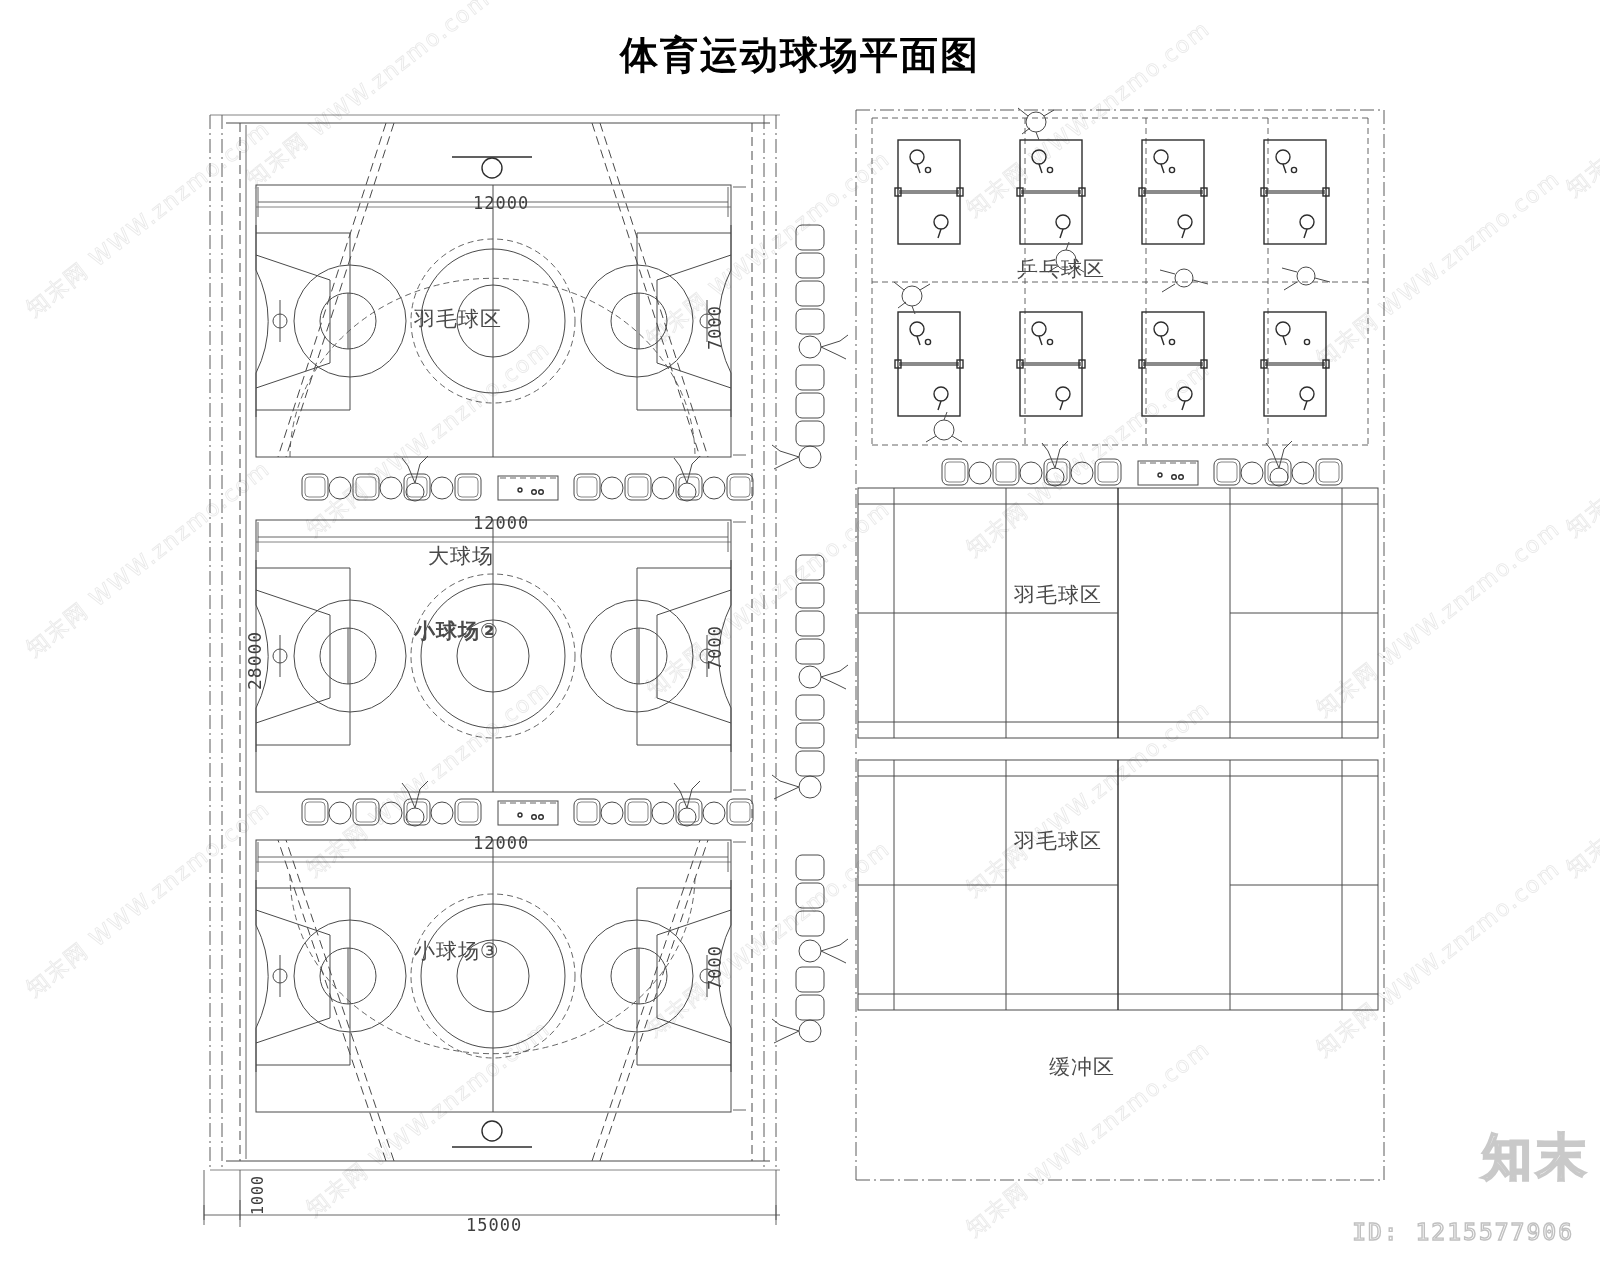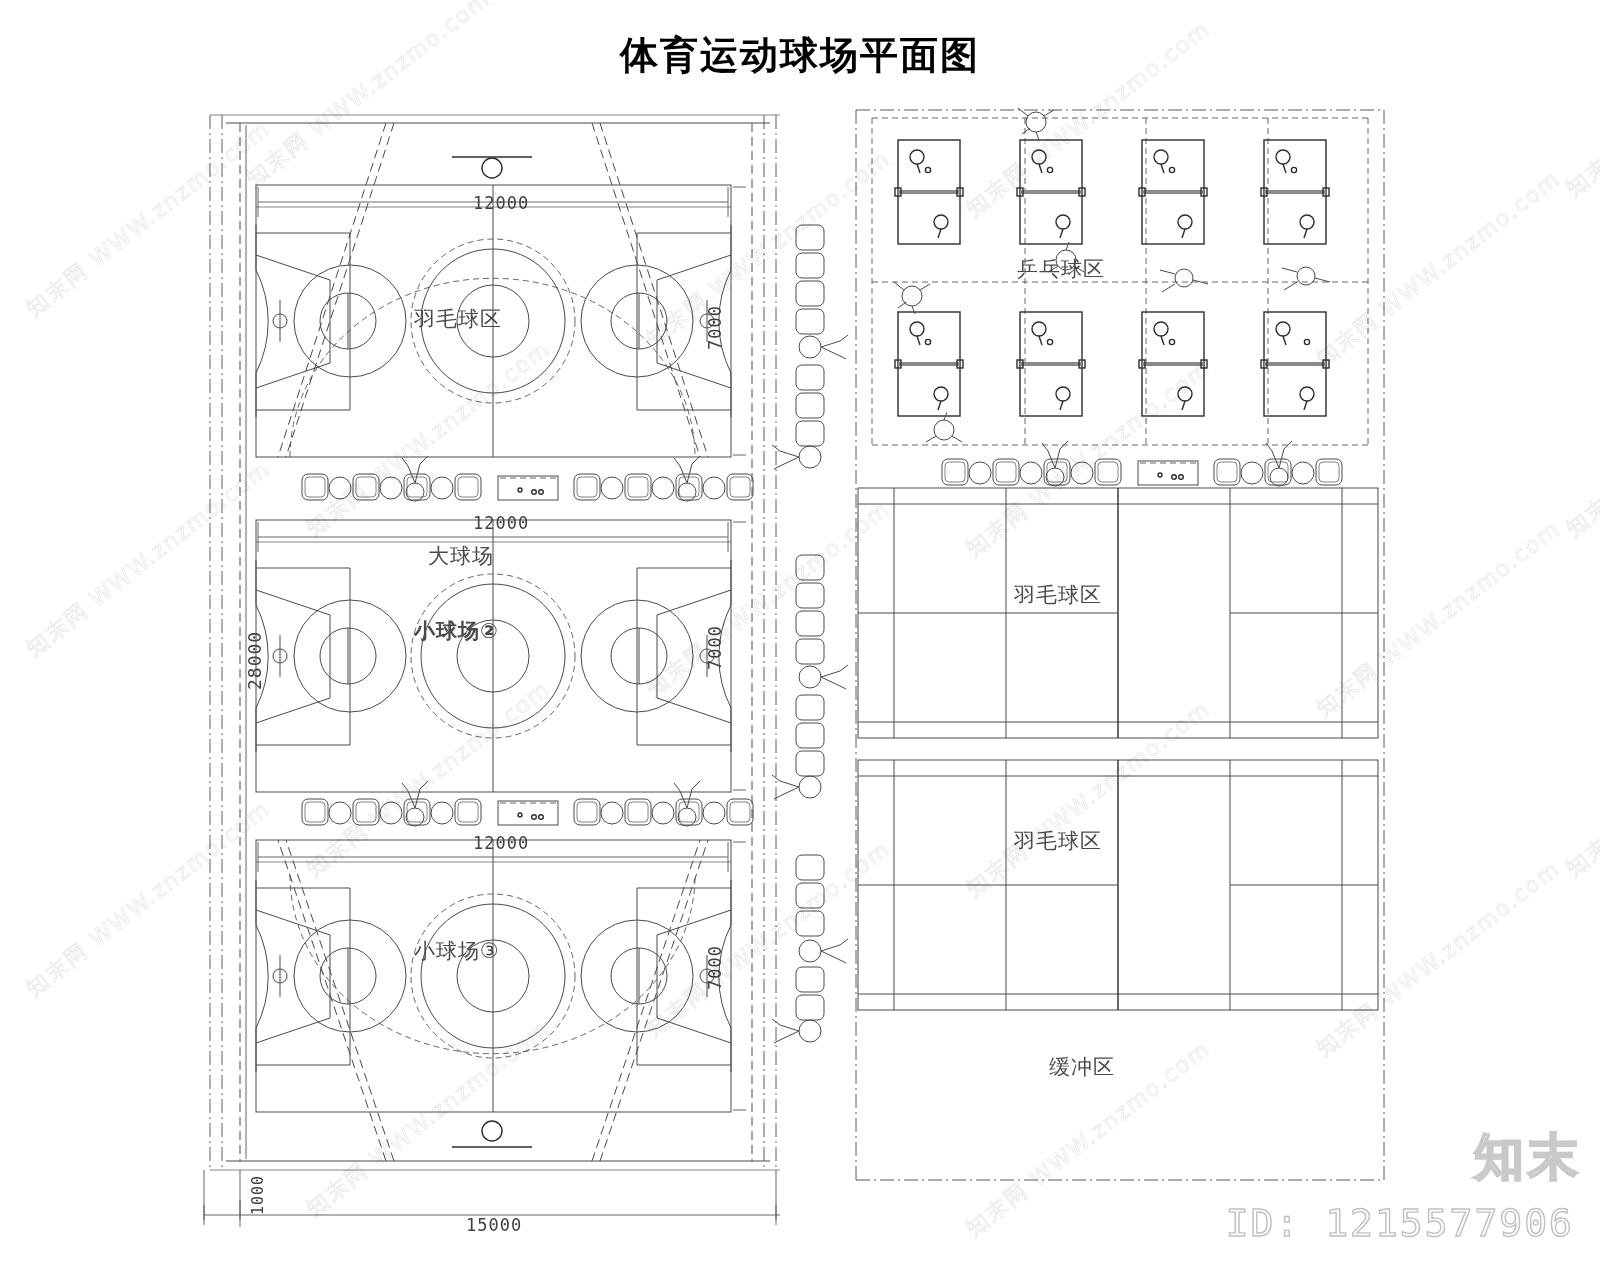--- a/index.html
+++ b/index.html
@@ -21,31 +21,31 @@
     position:absolute;white-space:nowrap;
     font-size:22px;letter-spacing:2px;
     color:transparent;
     -webkit-text-stroke:1px rgba(0,0,0,0.085);
     transform-origin:0 0;
     transform:rotate(-38deg);
     font-family:"DejaVu Sans","Liberation Sans",sans-serif;
   }
 
   .brand{
-    position:absolute;right:18px;bottom:86px;width:190px;height:62px;z-index:45;
+    position:absolute;right:10px;bottom:86px;width:190px;height:62px;z-index:45;
   }
   .brand-txt{
     font-size:50px;font-weight:bold;letter-spacing:4px;
     color:transparent;-webkit-text-stroke:2px #c9c9c9;
     font-family:"DejaVu Sans","Liberation Sans",sans-serif;
     line-height:60px;text-align:right;
   }
   .id-txt{
     position:absolute;right:26px;bottom:30px;z-index:45;
-    font-size:38px;letter-spacing:2px;
+    font-size:23px;letter-spacing:2px;
     color:transparent;-webkit-text-stroke:1.4px #c0c0c0;
     font-family:"DejaVu Sans Mono","Liberation Mono",monospace;
   }
 
   
   .cad{position:absolute;}
   svg{display:block;overflow:visible;}
   .ln{stroke:#4a4a4a;stroke-width:1;fill:none;}
   .ln-h{stroke:#2d2d2d;stroke-width:1.4;fill:none;}
   .ln-t{stroke:#666;stroke-width:0.8;fill:none;}

